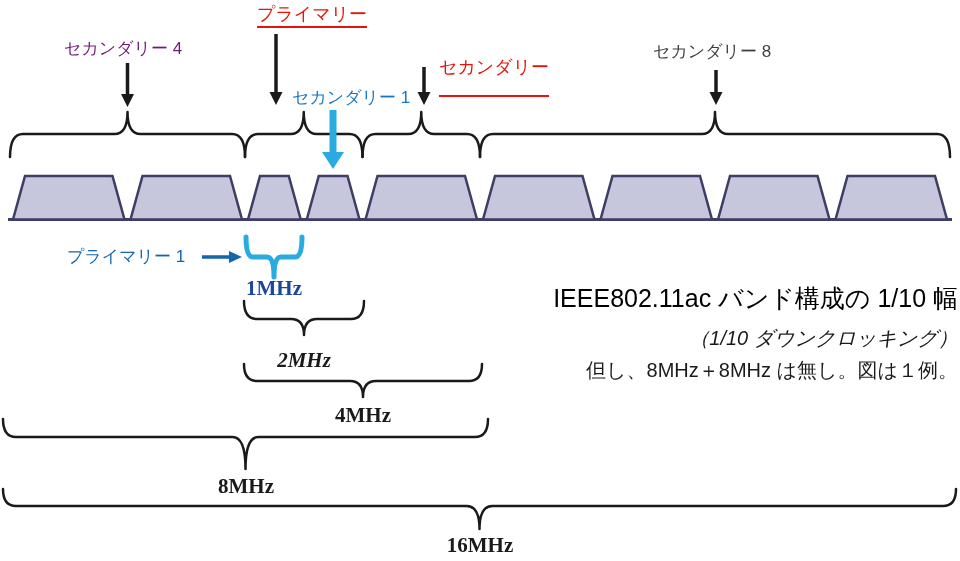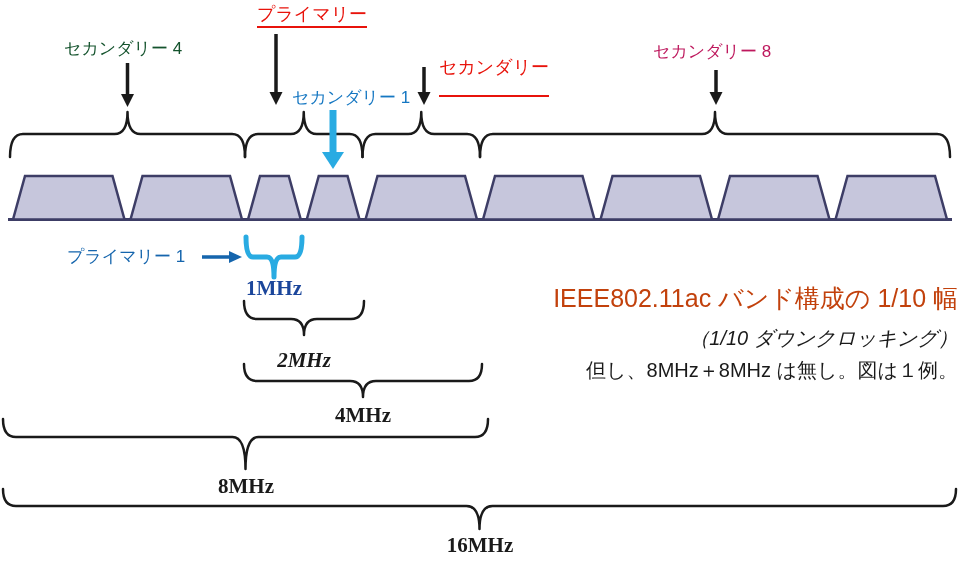--- a/index.html
+++ b/index.html
@@ -61,35 +61,35 @@
       <line x1="424" y1="67" x2="424" y2="94" stroke="#1a1a1a" stroke-width="3.5"></line>
       <polygon points="417.5,92 430.5,92 424,105" fill="#1a1a1a"></polygon>
       <line x1="716" y1="70" x2="716" y2="94" stroke="#1a1a1a" stroke-width="3.5"></line>
       <polygon points="709.5,92 722.5,92 716,105" fill="#1a1a1a"></polygon>
       <line x1="333" y1="110" x2="333" y2="154" stroke="#29abe2" stroke-width="7"></line>
       <polygon points="322,152 344,152 333,169" fill="#29abe2"></polygon>
       <line x1="202" y1="257" x2="230" y2="257" stroke="#1565ad" stroke-width="3.5"></line>
       <polygon points="229,251 229,263 242,257" fill="#1565ad"></polygon>
     </svg>
 
-  <div class="lbl lbl-sec4" style="color: #14532d;">セカンダリー 4</div>
+  <div class="lbl lbl-sec4" style="color: #701a75;">セカンダリー 4</div>
 
   <div class="lbl lbl-primary" style="color: rgb(232, 19, 11);">プライマリー</div>
 
   <div class="lbl lbl-sec1" style="color: rgb(21, 119, 194);">セカンダリー 1</div>
 
   <div class="lbl lbl-secondary" style="color: rgb(232, 19, 11);">セカンダリー</div>
 
-  <div class="lbl lbl-sec8" style="color: #be185d;">セカンダリー 8</div>
+  <div class="lbl lbl-sec8" style="color: #404040;">セカンダリー 8</div>
 
   <div class="lbl lbl-primary1" style="color: rgb(21, 101, 173);">プライマリー 1</div>
 
   <div class="mhz mhz-1" style="color: rgb(27, 70, 155); text-align: right;">1MHz</div>
   <div class="mhz mhz-2" style="color: rgb(26, 26, 26);">2MHz</div>
   <div class="mhz mhz-4" style="color: rgb(26, 26, 26);">4MHz</div>
   <div class="mhz mhz-8" style="color: rgb(26, 26, 26);">8MHz</div>
   <div class="mhz mhz-16" style="color: rgb(26, 26, 26);">16MHz</div>
 
-  <div class="caption cap1" style="color: #c2410c;">IEEE802.11ac バンド構成の 1/10 幅</div>
+  <div class="caption cap1" style="color: #000000;">IEEE802.11ac バンド構成の 1/10 幅</div>
   <div class="caption cap2" style="color: rgb(26, 26, 26);">（1/10 ダウンクロッキング）</div>
   <div class="caption cap3" style="color: rgb(26, 26, 26);">但し、8MHz＋8MHz は無し。図は１例。</div>
 
 </div>
 
 </body></html>

